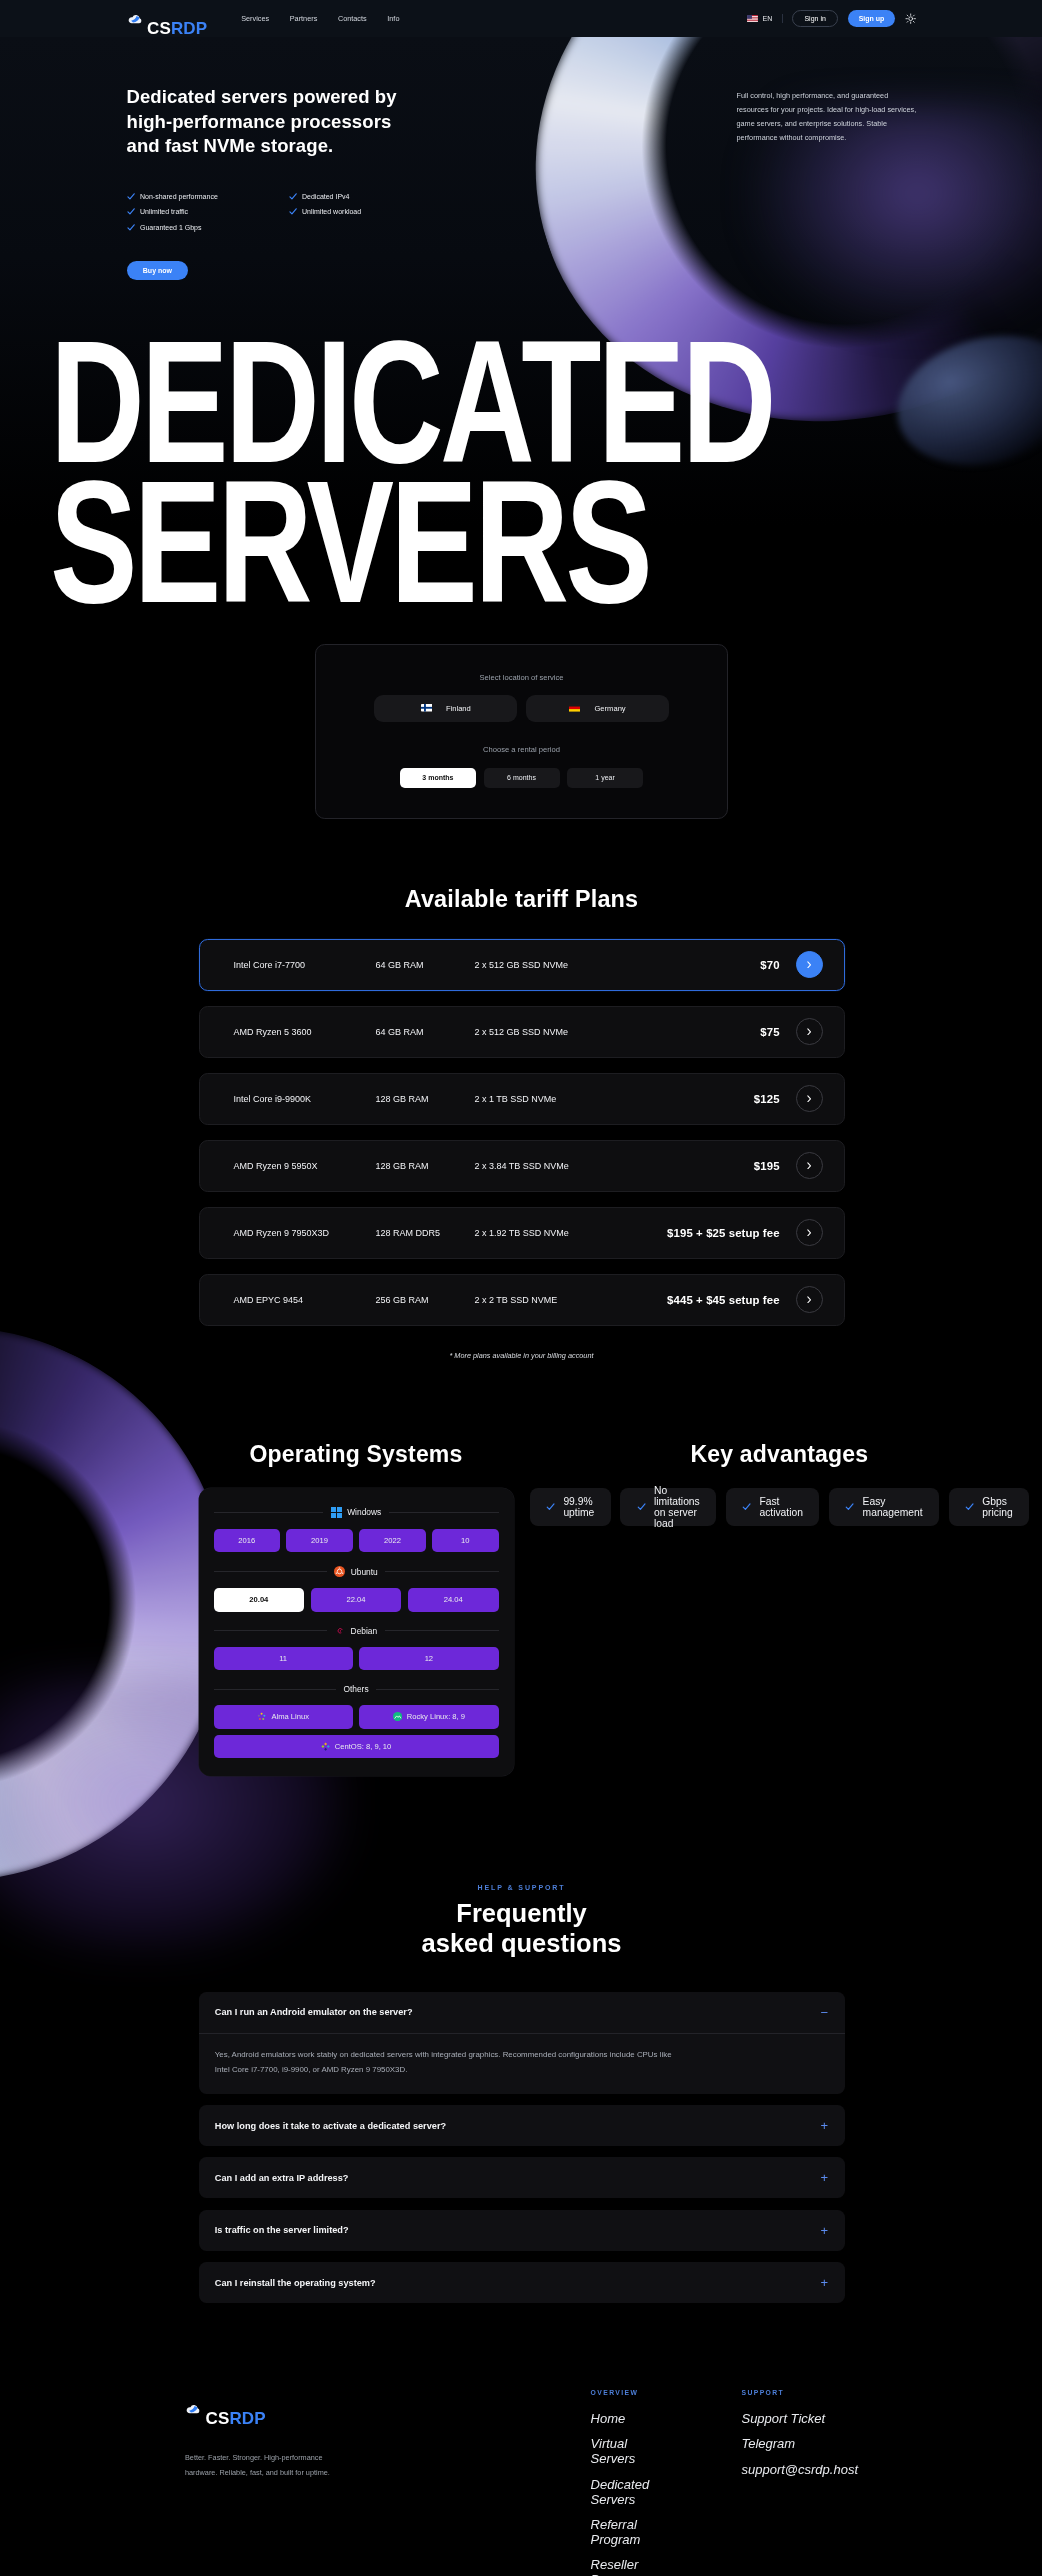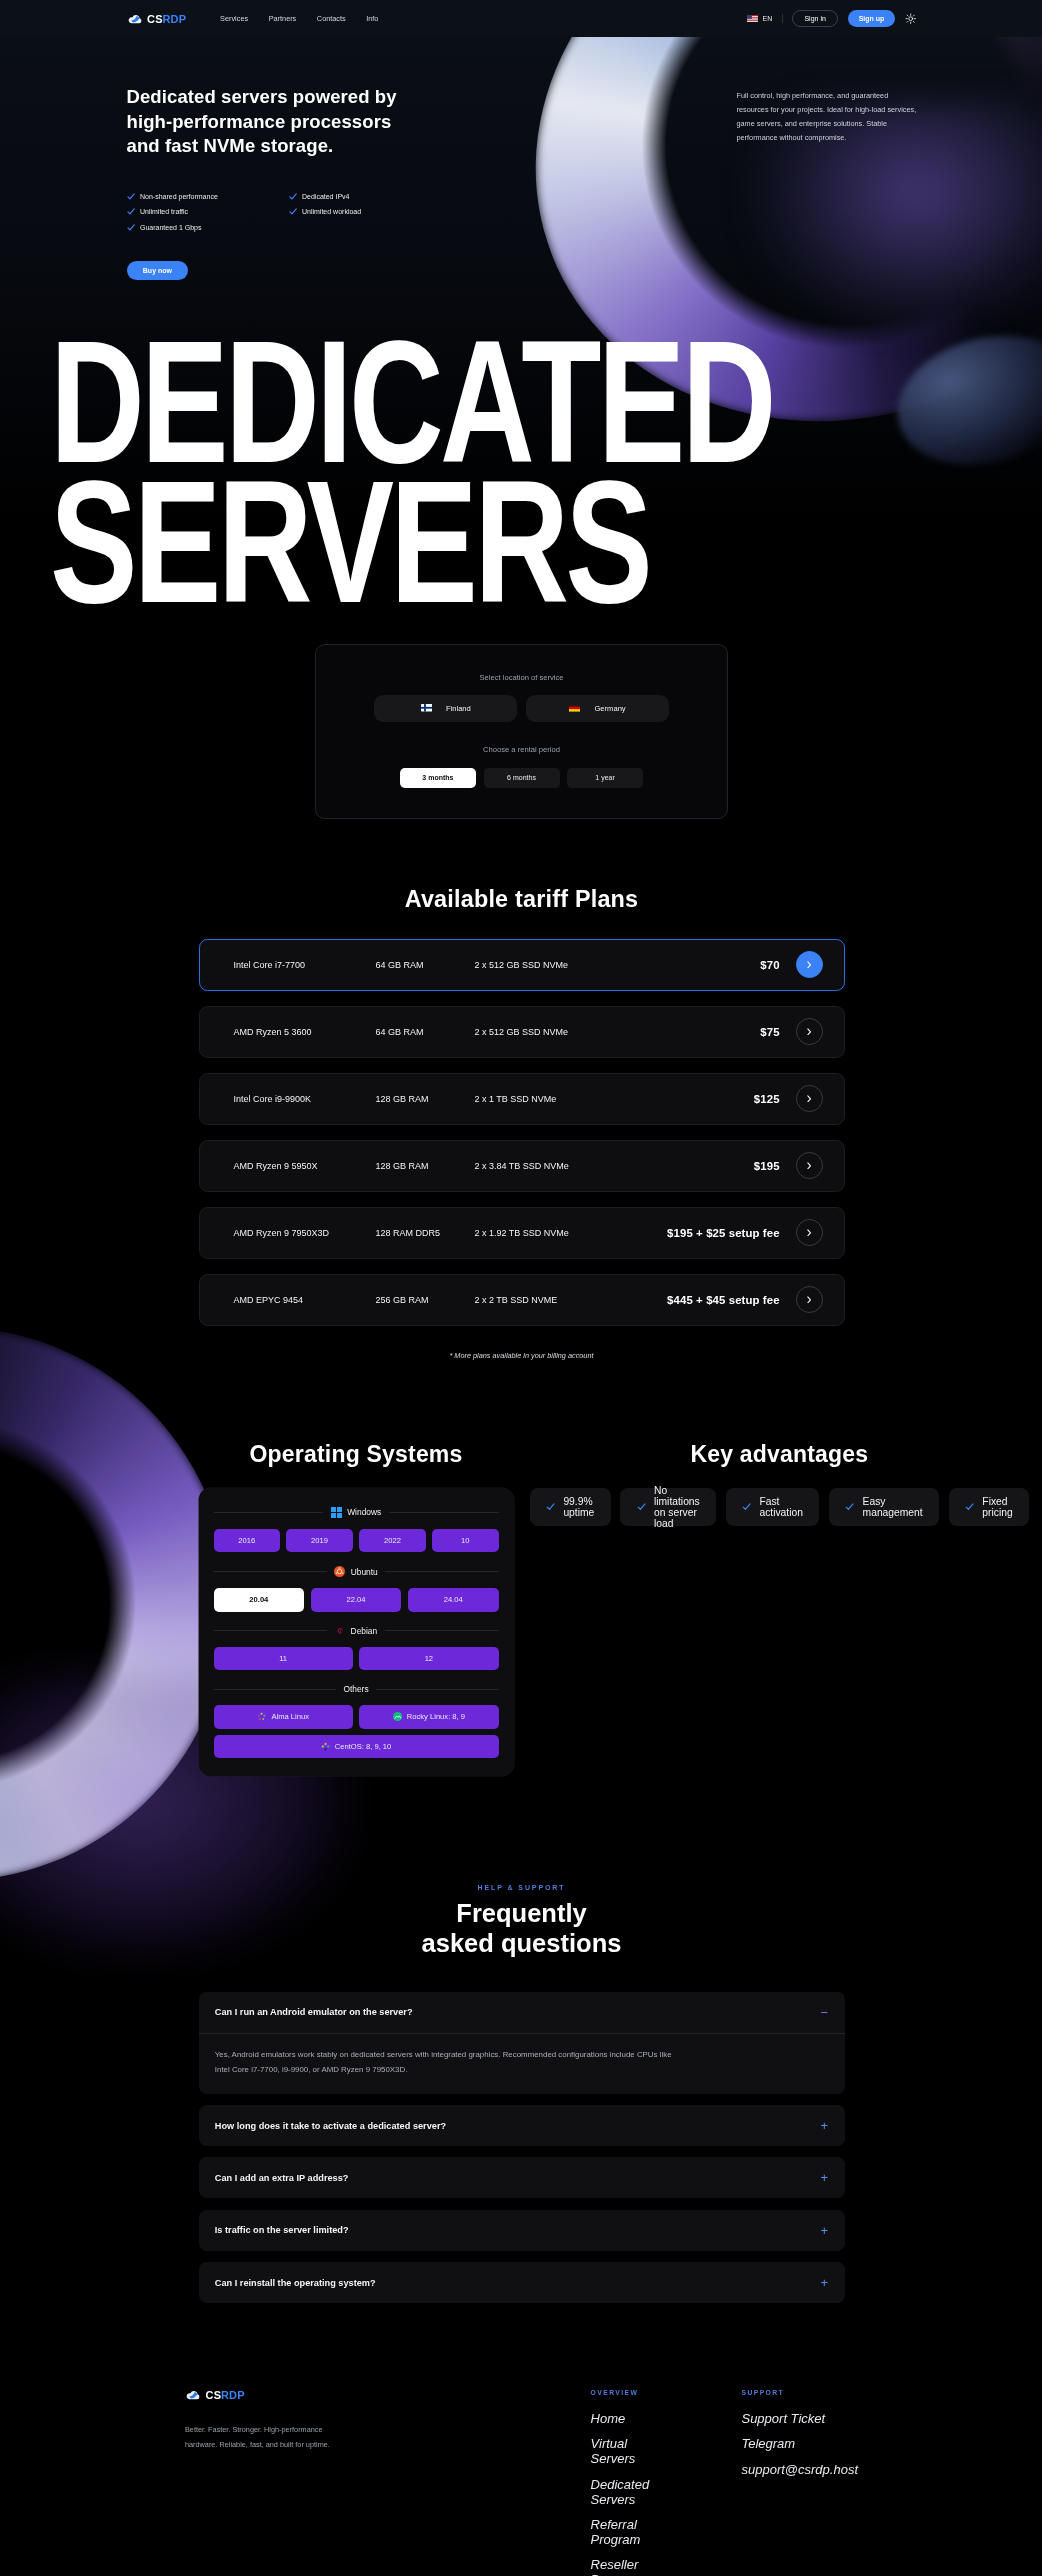--- a/index.html
+++ b/index.html
@@ -11,21 +11,21 @@
   }
   .shell { width:790px; margin:0 auto; position:relative; }
   .wrap  { width:646px; margin:0 auto; position:relative; }
 
   
   header {
     height:37px; background:#0c1118; position:relative; z-index:5;
   }
   .hdr-inner { height:37px; display:flex; align-items:center; }
   .logo { display:flex; align-items:center; gap:4.3px; cursor:pointer; }
-  .logo-word { font-size:11px; font-weight:800; letter-spacing:0.1px; }
+  .logo-word { font-size:17px; font-weight:800; letter-spacing:0.1px;margin-top:20px; }
   .logo-word .blue { color:#3b82f6; }
   nav { display:flex; gap:20.6px; margin-left:34px; }
   nav a { color:#d3d7de; font-size:7.3px; text-decoration:none; }
   .hdr-right { margin-left:auto; display:flex; align-items:center; gap:9.8px; }
   .lang { display:flex; align-items:center; gap:4.3px; font-size:7px; color:#e8eaee; cursor:pointer; }
   .hdr-sep { width:0.5px; height:9.8px; background:#2a3140; }
   .btn-ghost {
     border:0.5px solid #39404e; border-radius:9.8px; padding:4.3px 11px;
     color:#fff; font-size:7px; background:transparent; cursor:pointer;
     font-family:inherit;
@@ -580,21 +580,21 @@
                 </svg>
               </span>
             <span>Easy management</span>
           </div>
           <div class="adv-item">
             <span>
                 <svg width="9.2" height="7.6" viewBox="0 0 16 14">
                   <path d="M1.8 7.6l4 4.2L14.3 1.6" fill="none" stroke="#3b82f6" stroke-width="2.2" stroke-linecap="round" stroke-linejoin="round"></path>
                 </svg>
               </span>
-            <span>Fixed pricing</span>
+            <span>Gbps pricing</span>
           </div>
         </div>
       </div>
     </div>
   </div>
 </section>
 
 <section>
   <div class="faq-eyebrow">HELP &amp; SUPPORT</div>
   <h2 class="faq-title">

